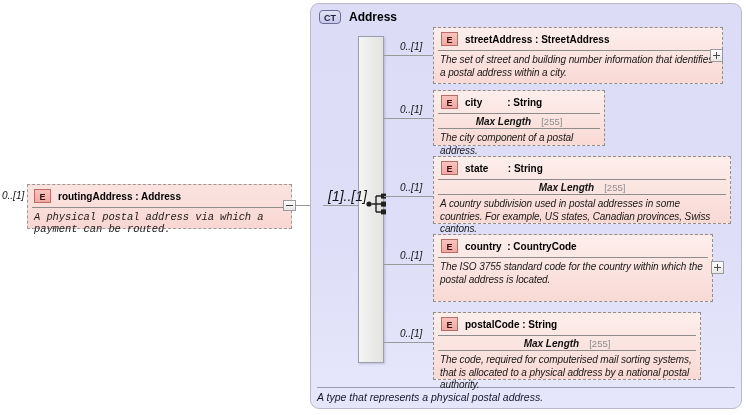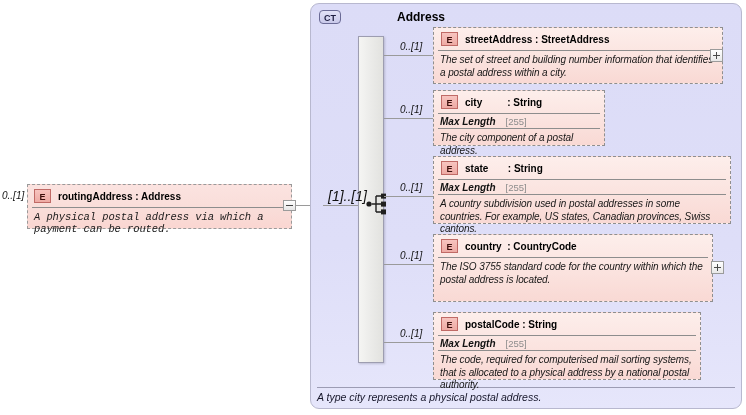--- a/index.html
+++ b/index.html
@@ -110,21 +110,20 @@
     border-radius: 9px;
     background: linear-gradient(to bottom, #dcdcf7 0%, #dedef8 60%, #e6e6fb 100%);
     box-sizing: border-box;
   }
   #ct-header {
     position: absolute;
     left: 8px;
     top: 6px;
     display: flex;
     align-items: flex-start;
-    gap: 48px;
   }
   .ct-badge {
     width: 22px;
     height: 14px;
     border: 1px solid #6b6b96;
     border-radius: 4px;
     background: linear-gradient(to bottom,#e2e2f6,#c9c9ea);
     font-size: 9px;
     font-weight: bold;
     line-height: 14px;
@@ -200,20 +199,21 @@
     display: flex;
     align-items: center;
     height: 22px;
     padding-left: 7px;
   }
   .elem .facet {
     border-top: 1px solid #8d8d8d;
     margin: 0 4px;
     padding: 2px 2px 1px 2px;
     font-size: 10px;
+    text-align: center;
   }
   .elem .facet .fname {
     font-style: italic;
     font-weight: bold;
     color: #111;
   }
   .elem .facet .fval {
     color: #8c8c8c;
     margin-left: 10px;
     font-size: 9.5px;
@@ -270,21 +270,21 @@
 </div>
 
 <div id="left-collapse"></div>
 <div id="left-line"></div>
 
 <div id="ct-box">
   <div id="ct-header">
     <span class="ct-badge">CT</span>
     <span id="ct-title">Address</span>
   </div>
-  <div id="ct-footer">A type city represents a physical postal address.</div>
+  <div id="ct-footer">A type that represents a physical postal address.</div>
 </div>
 
 <div id="seq-bar"></div>
 <div id="seq-card">[1]..[1]</div>
 <div id="seq-line-left" class="hline"></div>
 <div id="seq-icon">
   <svg width="26" height="24" viewBox="0 0 26 24">
     <circle cx="3" cy="12" r="2.6" fill="#1f1f1f"></circle>
     <path d="M5.6 12 H10 M10 4 V20 M10 4 H15 M10 12 H15 M10 20 H15" stroke="#1f1f1f" stroke-width="1.4" fill="none"></path>
     <rect x="15" y="1.6" width="5" height="5" fill="#1f1f1f"></rect>

